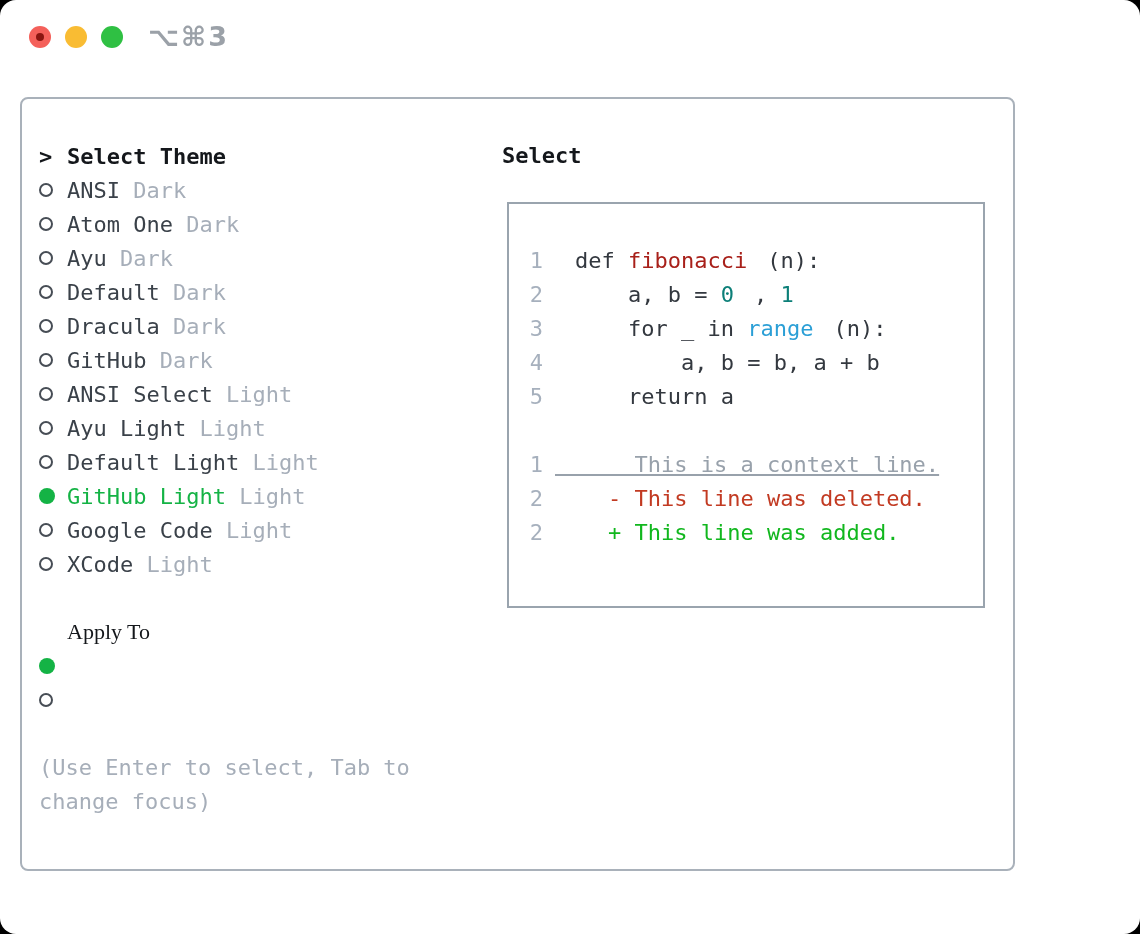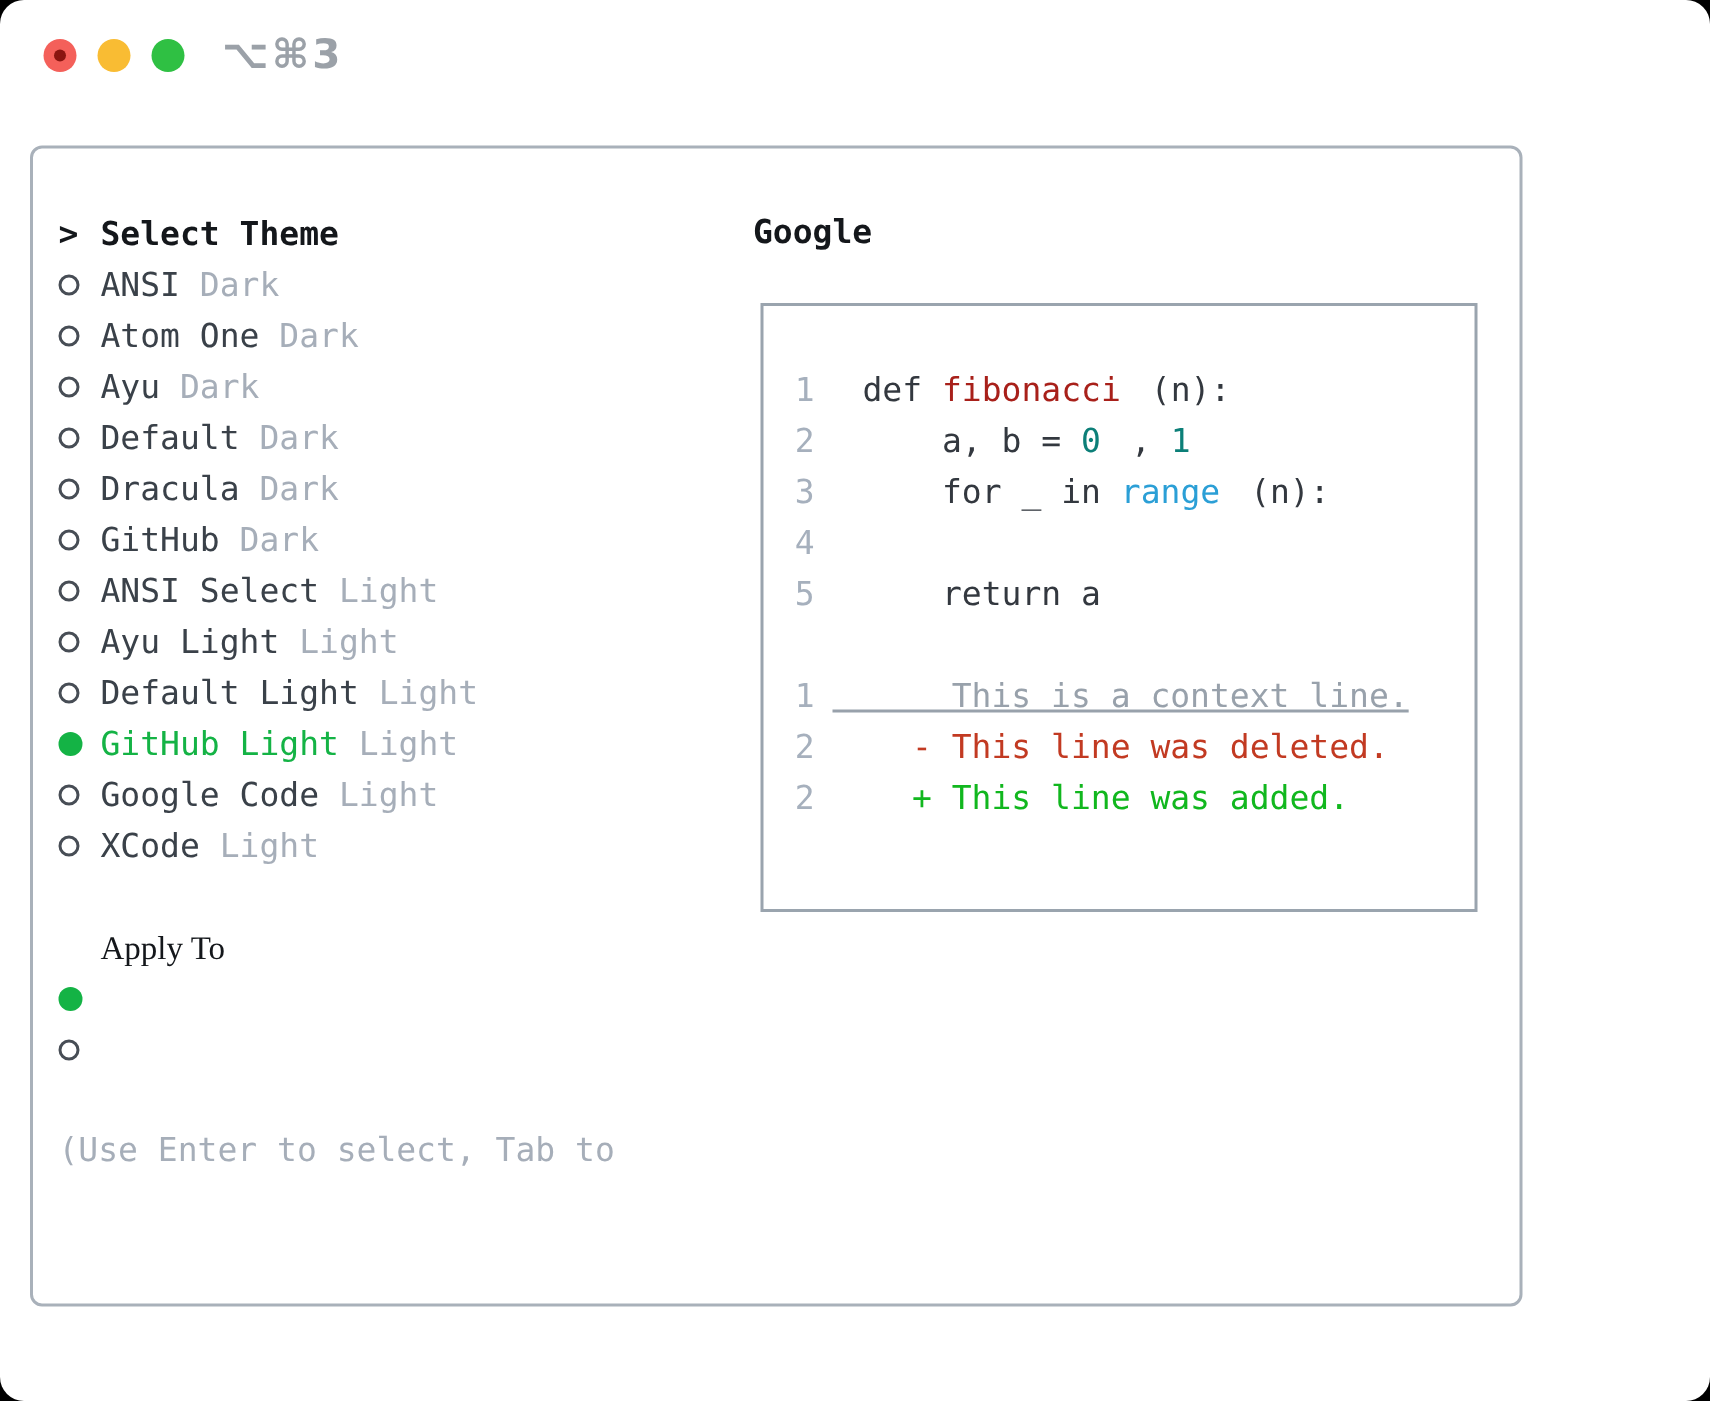--- a/index.html
+++ b/index.html
@@ -191,40 +191,42 @@
           <div class="row">
             <div class="marker">
               <div class="radio"></div>
             </div>
           </div>
         </div>
 
       <div class="spacer34"></div>
 
       <div class="help">(Use Enter to select, Tab to</div>
+      <div class="help">change focus)</div>
     </div>
 
-    <div class="preview-label">Google</div>
+    <div class="preview-label">Select</div>
 
     <div class="preview-box">
       <div id="code-lines">
           <div class="code-row">
             <span class="lnum">1</span>
             <span class="code-text"><span class="c-code">def </span><span class="c-function">fibonacci</span><span class="c-code">(n):</span></span>
           </div>
           <div class="code-row">
             <span class="lnum">2</span>
             <span class="code-text"><span class="c-code">    a, b = </span><span class="c-number">0</span><span class="c-code">, </span><span class="c-number">1</span></span>
           </div>
           <div class="code-row">
             <span class="lnum">3</span>
             <span class="code-text"><span class="c-code">    for _ in </span><span class="c-builtin">range</span><span class="c-code">(n):</span></span>
           </div>
           <div class="code-row">
             <span class="lnum">4</span>
+            <span class="code-text"><span class="c-code">        a, b = b, a + b</span></span>
           </div>
           <div class="code-row">
             <span class="lnum">5</span>
             <span class="code-text"><span class="c-code">    return a</span></span>
           </div>
         </div>
       <div class="spacer34"></div>
       <div id="diff-lines">
           <div class="code-row">
             <span class="lnum">1</span>

